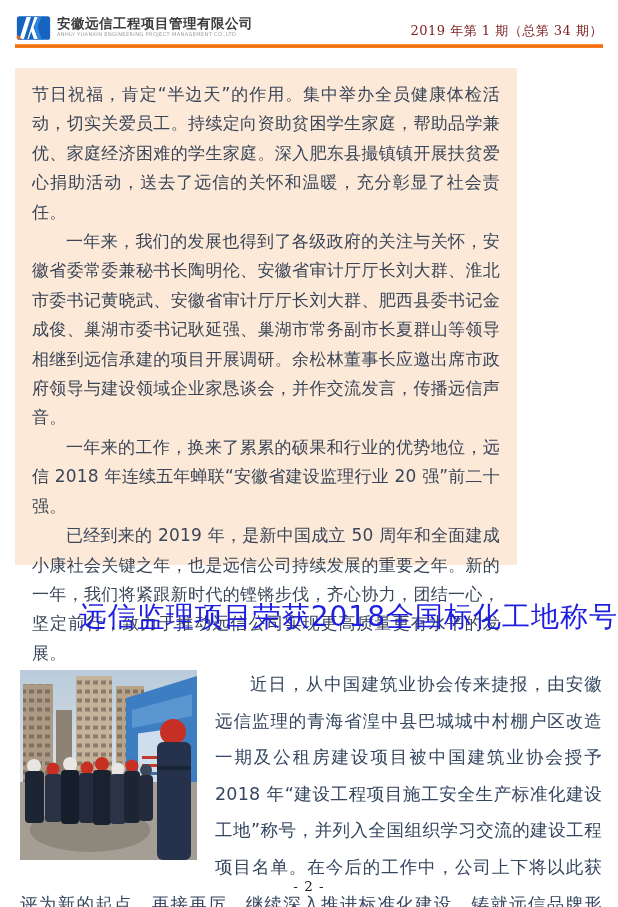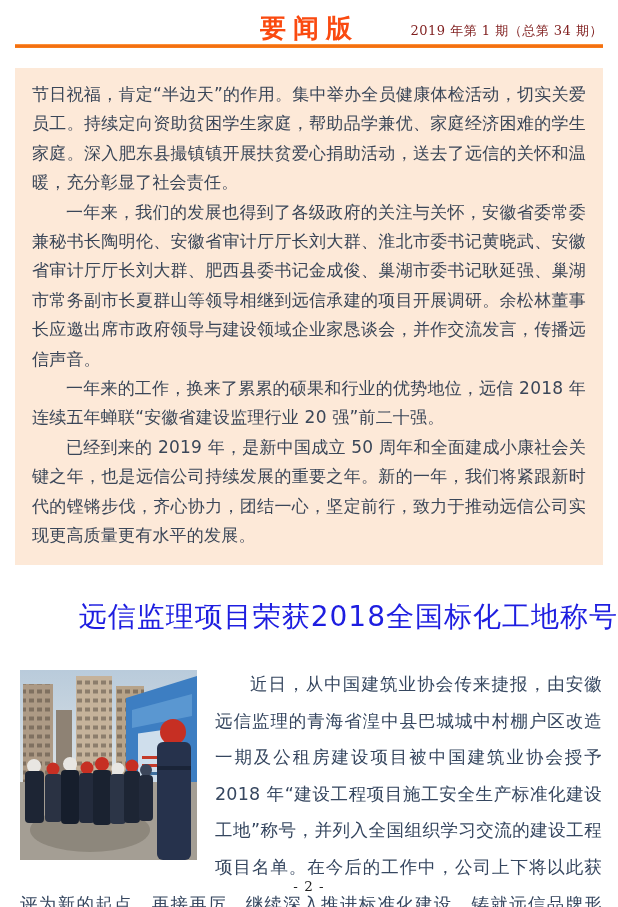--- a/index.html
+++ b/index.html
@@ -30,21 +30,21 @@
     font-family: "DejaVu Serif", "Liberation Serif", serif;
     font-size: 13px; color: #7f1d1d; letter-spacing: 0.5px;
   }
   .header-rule {
     position: absolute; top: 44px; left: 15px; right: 15px; height: 4px;
     background: linear-gradient(180deg, #ffa14a 0%, #f1660a 45%, #f8821e 100%);
   }
 
   
   .lead-block {
-    position: absolute; top: 68px; left: 15px; width: 588px; height: 497px;
+    position: absolute; top: 68px; left: 15px; width: 502px; height: 497px;
     background: #fde9d8; padding: 12px 17px 0 17px;
   }
   .lead-block p {
     margin: 0; font-size: 17px; line-height: 29.4px; color: #3a4658;
     text-align: justify; text-indent: 2em; letter-spacing: 0.2px;
   }
   .lead-block p.no-indent { text-indent: 0; }
 
   
   .article-headline {
@@ -70,21 +70,33 @@
     text-align: center; font-family: "DejaVu Serif", "Liberation Serif", serif;
     font-size: 13.5px; color: #222222; letter-spacing: 1px;
   }
 </style>
 </head>
 <body>
 
 <div class="page">
 
   <div class="header">
-    <div class="edition-title">要闻版</div>
+    <div class="brand">
+      <svg class="brand-logo" viewBox="0 0 40 29" aria-hidden="true">
+        <rect x="1" y="1" width="38" height="27" rx="3" fill="#1663c0"></rect>
+        <polygon points="4,27 12,2 17,2 9,27" fill="#ffffff"></polygon>
+        <polygon points="13,27 21,2 25,2 20,13.5 25,27 20.5,27 17.5,18.5 14.5,27" fill="#ffffff"></polygon>
+        <polygon points="25,2 29,2 24.5,13.5 29.5,27 25,27 20.8,13.5" fill="#2e86dd"></polygon>
+        <polygon points="1,22 7,27 1,27" fill="#f1660a"></polygon>
+      </svg>
+      <div class="brand-text">
+        <span class="brand-name">安徽远信工程项目管理有限公司</span>
+        <span class="brand-sub">ANHUI YUANXIN ENGINEERING PROJECT MANAGEMENT CO.,LTD</span>
+      </div>
+    </div>
     <div class="issue-info">2019 年第 1 期（总第 34 期）</div>
   </div>
   <div class="header-rule"></div>
 
   <section class="lead-block">
     <p class="no-indent">节日祝福，肯定“半边天”的作用。集中举办全员健康体检活动，切实关爱员工。持续定向资助贫困学生家庭，帮助品学兼优、家庭经济困难的学生家庭。深入肥东县撮镇镇开展扶贫爱心捐助活动，送去了远信的关怀和温暖，充分彰显了社会责任。</p>
     <p>一年来，我们的发展也得到了各级政府的关注与关怀，安徽省委常委兼秘书长陶明伦、安徽省审计厅厅长刘大群、淮北市委书记黄晓武、安徽省审计厅厅长刘大群、肥西县委书记金成俊、巢湖市委书记耿延强、巢湖市常务副市长夏群山等领导相继到远信承建的项目开展调研。余松林董事长应邀出席市政府领导与建设领域企业家恳谈会，并作交流发言，传播远信声音。</p>
     <p>一年来的工作，换来了累累的硕果和行业的优势地位，远信 2018 年连续五年蝉联“安徽省建设监理行业 20 强”前二十强。</p>
     <p>已经到来的 2019 年，是新中国成立 50 周年和全面建成小康社会关键之年，也是远信公司持续发展的重要之年。新的一年，我们将紧跟新时代的铿锵步伐，齐心协力，团结一心，坚定前行，致力于推动远信公司实现更高质量更有水平的发展。</p>
   </section>

